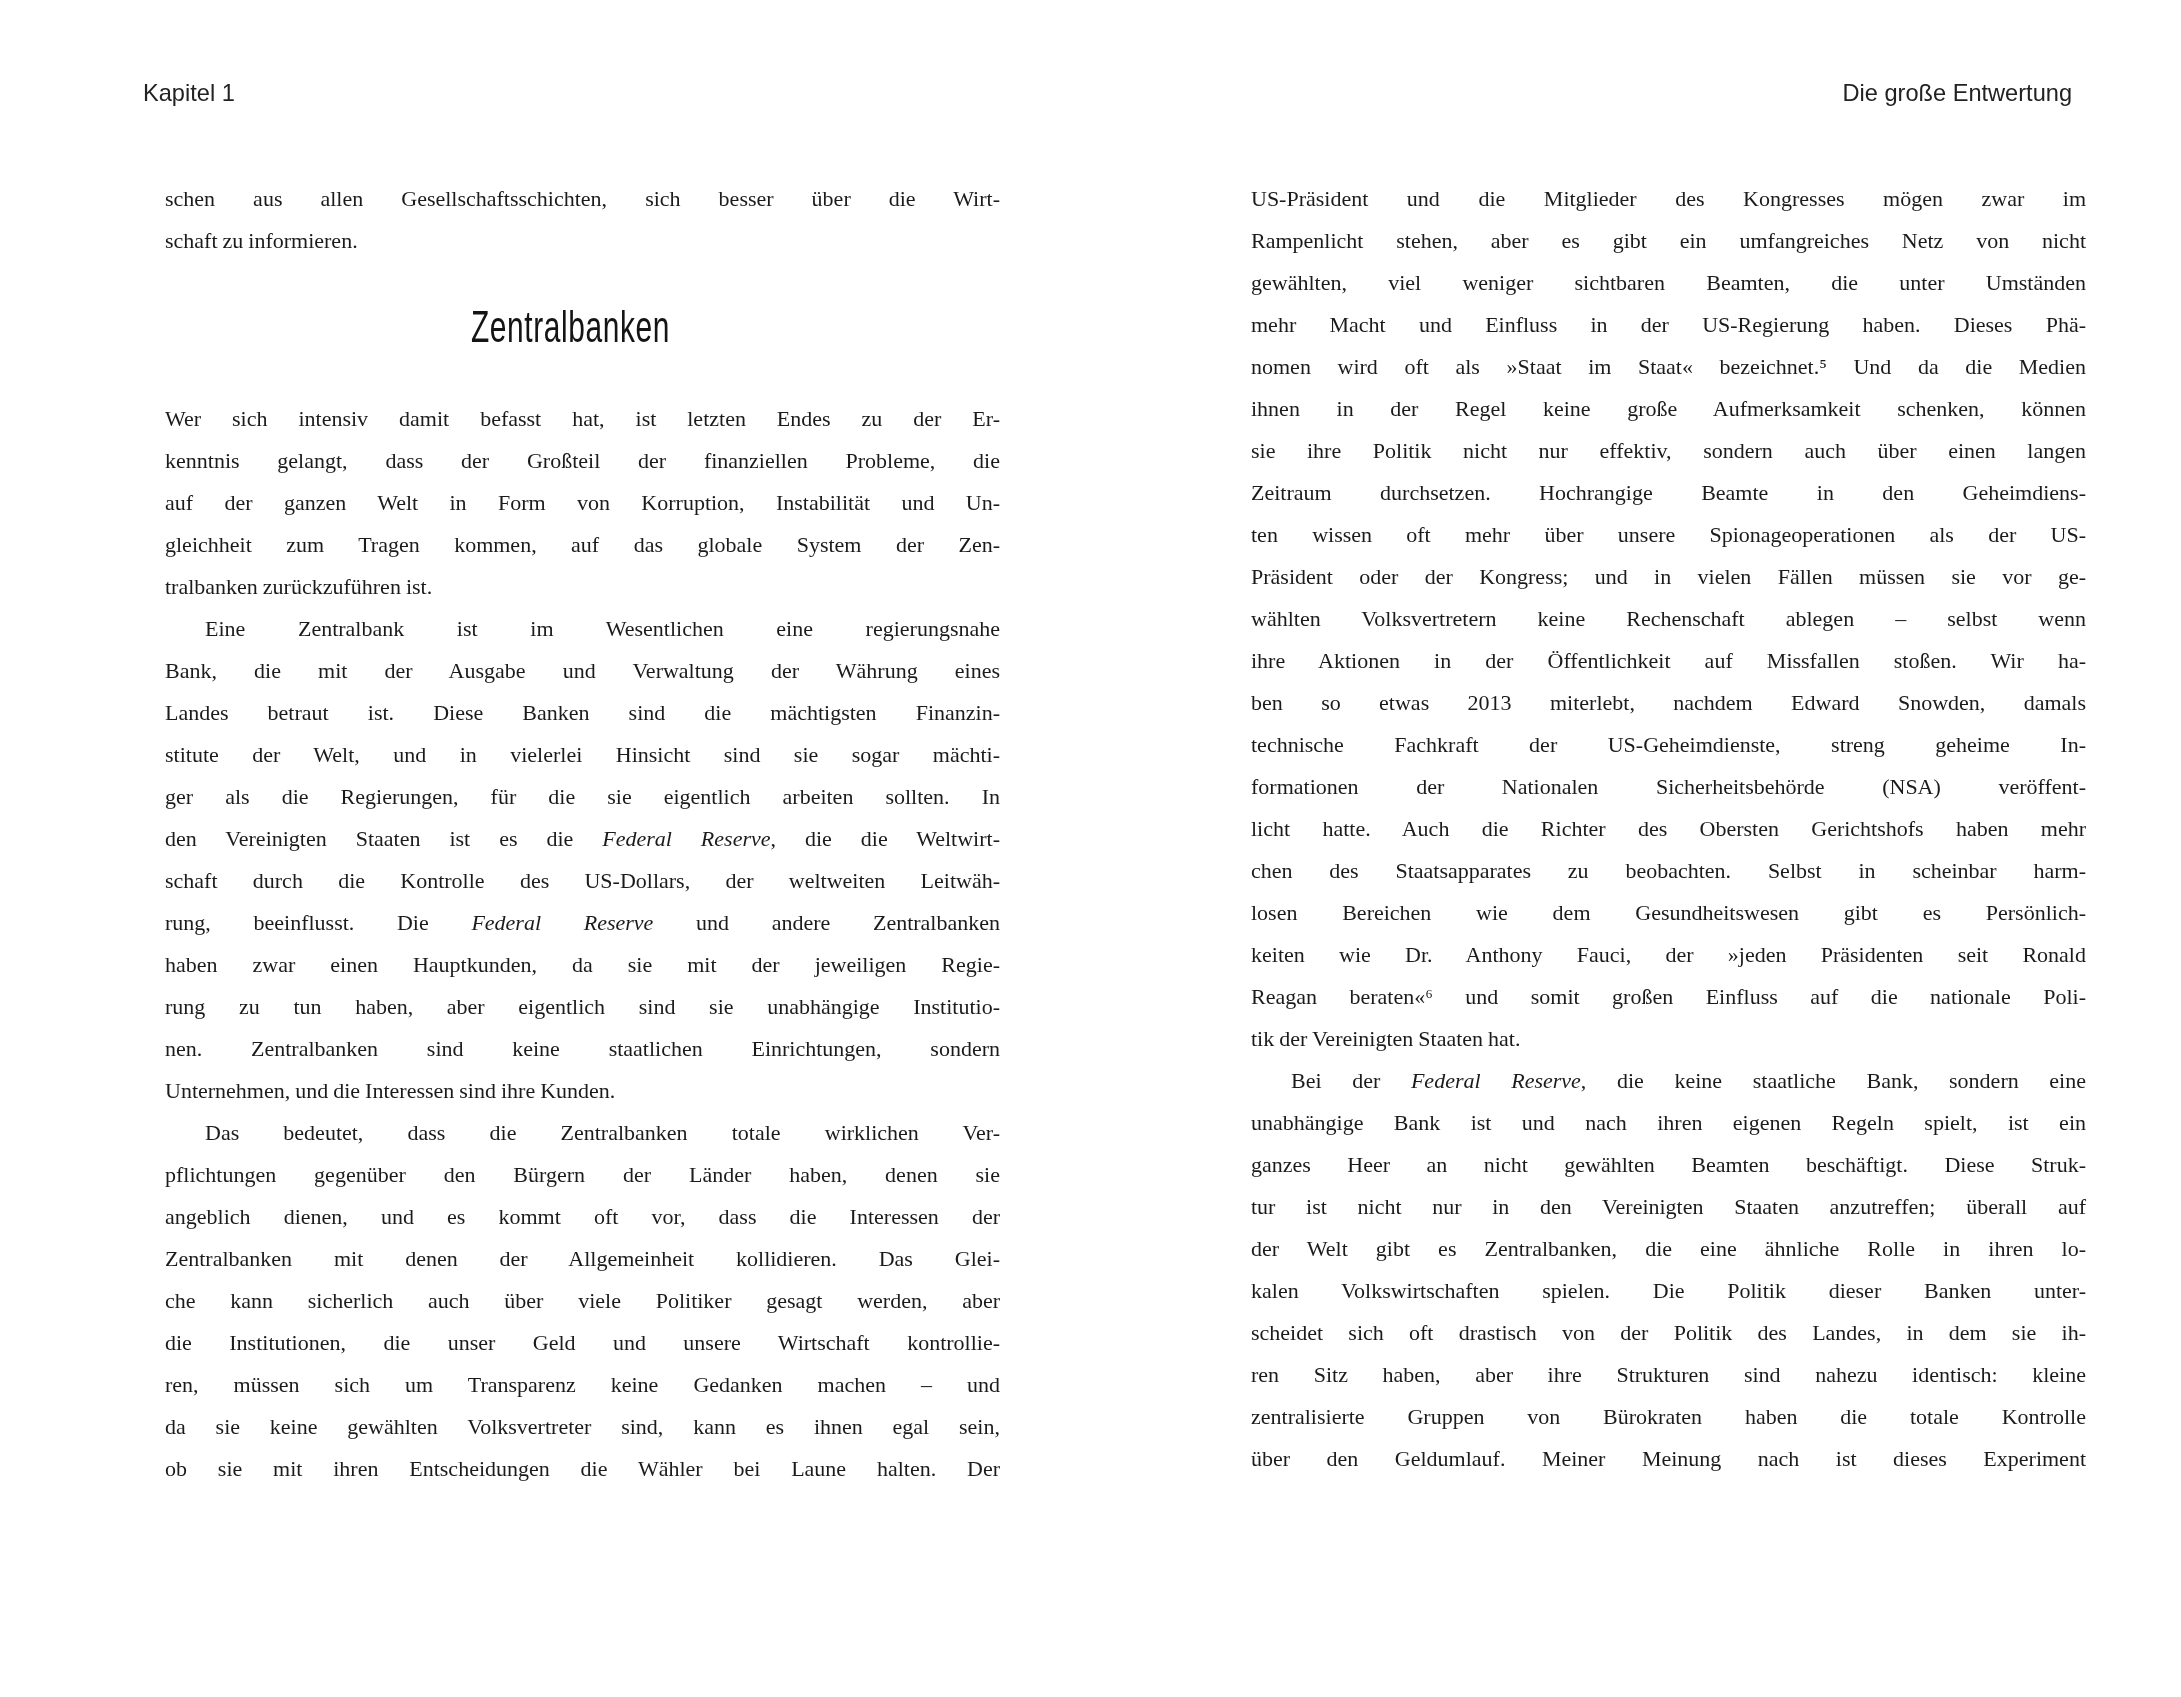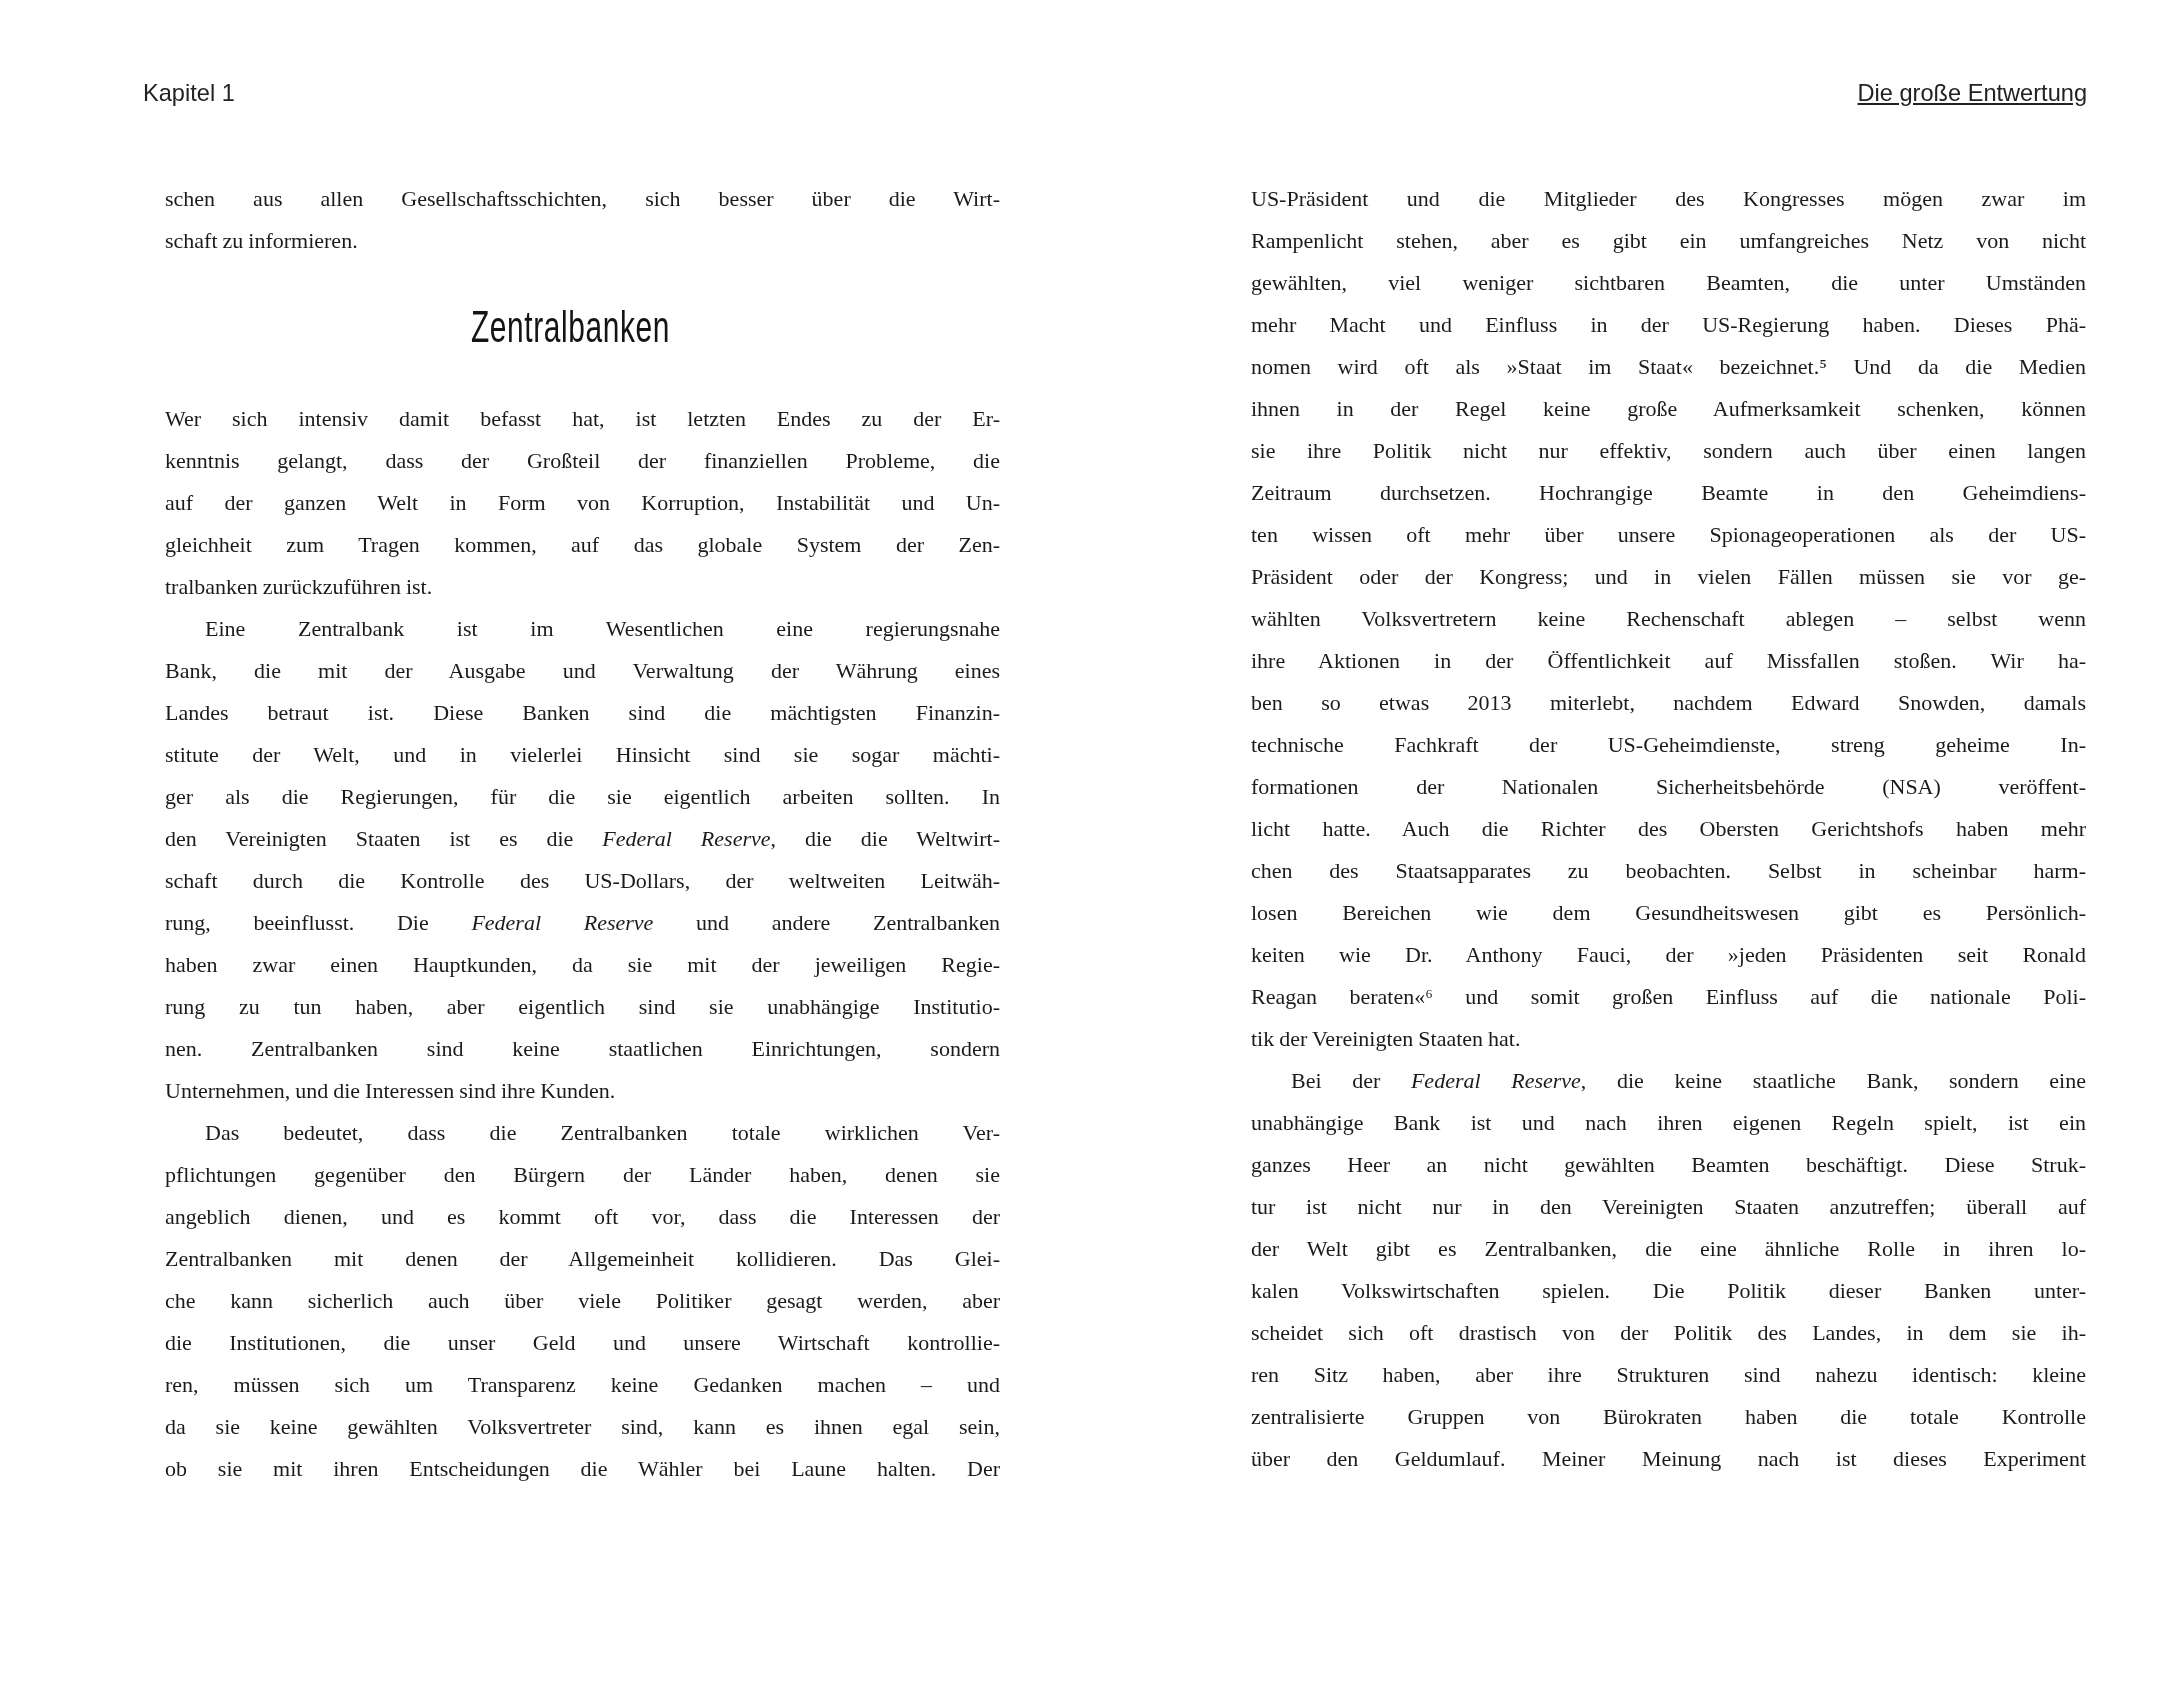--- a/index.html
+++ b/index.html
@@ -18,21 +18,21 @@
   }
   .running-head {
     position: absolute;
     top: 80px;
     font-family: "Liberation Sans", "DejaVu Sans", sans-serif;
     font-size: 23.6px;
     color: #222222;
     white-space: nowrap;
   }
   #head-left  { left: 143px; }
-  #head-right { right: 95px; text-align: right; text-decoration: underline; }
+  #head-right { right: 110px; text-align: right; }
 
   .text-column {
     position: absolute;
     top: 178px;
     width: 859px;
   }
   #col-left  { left: 141px; }
   #col-right { left: 1227px; }
 
   .paragraph { margin: 0; padding: 0; }

